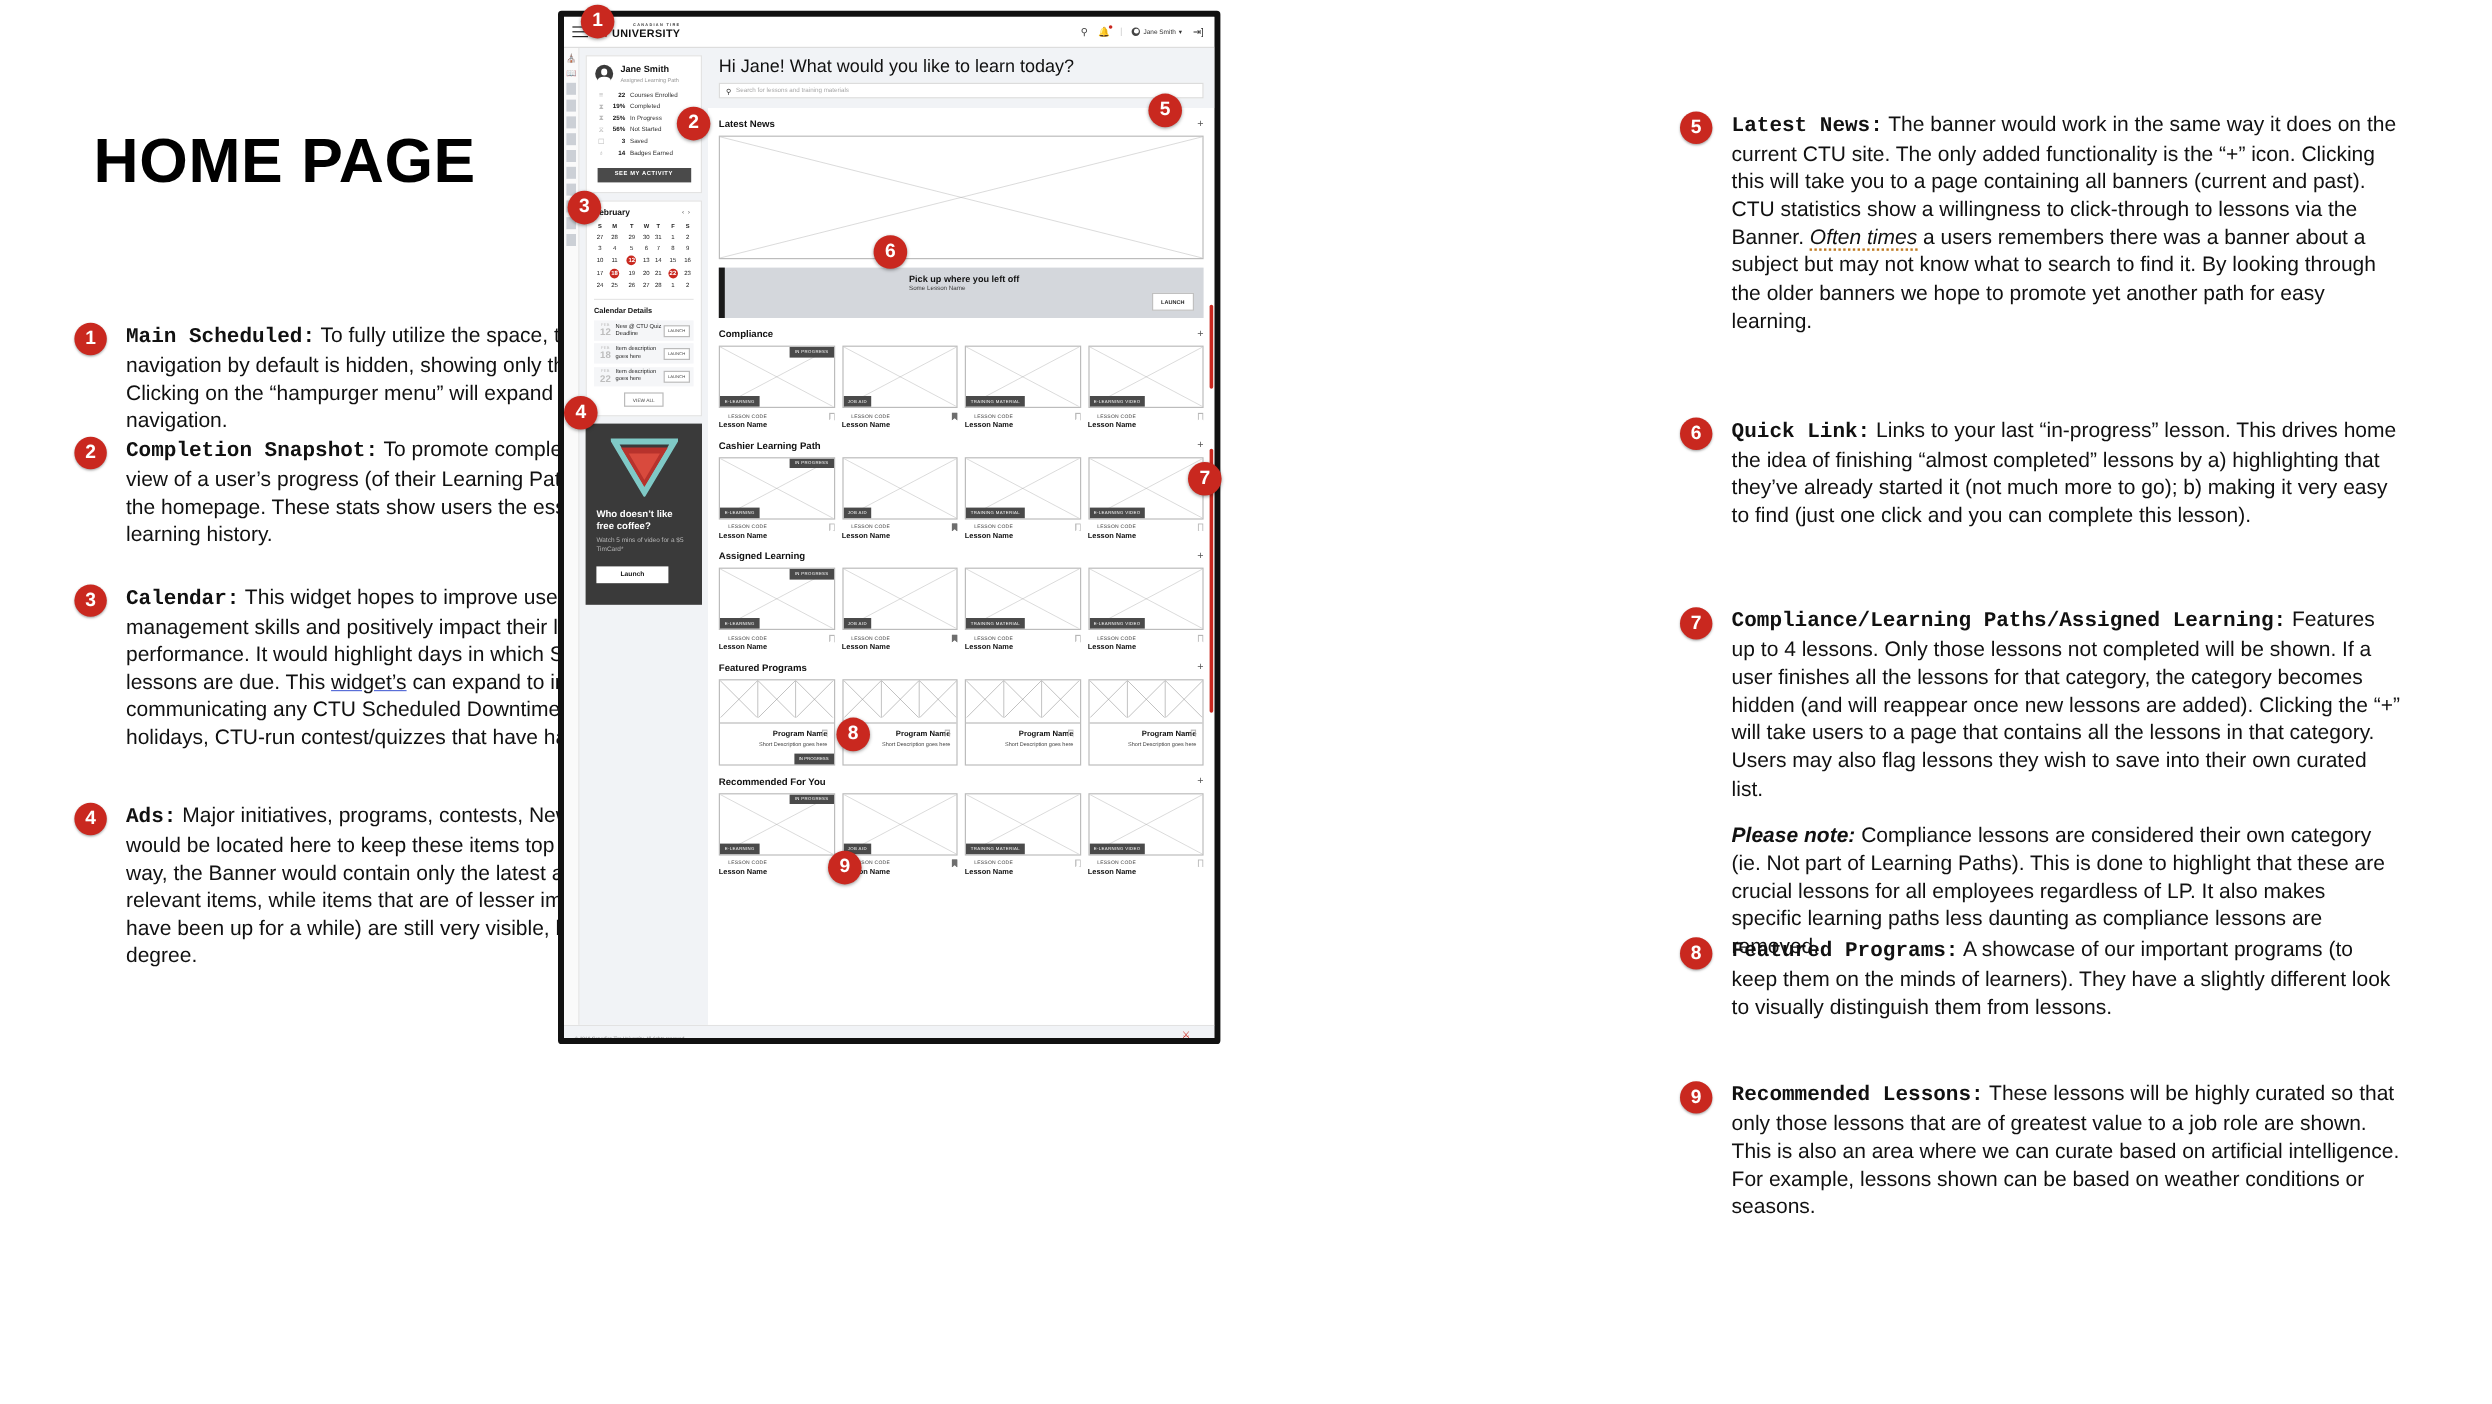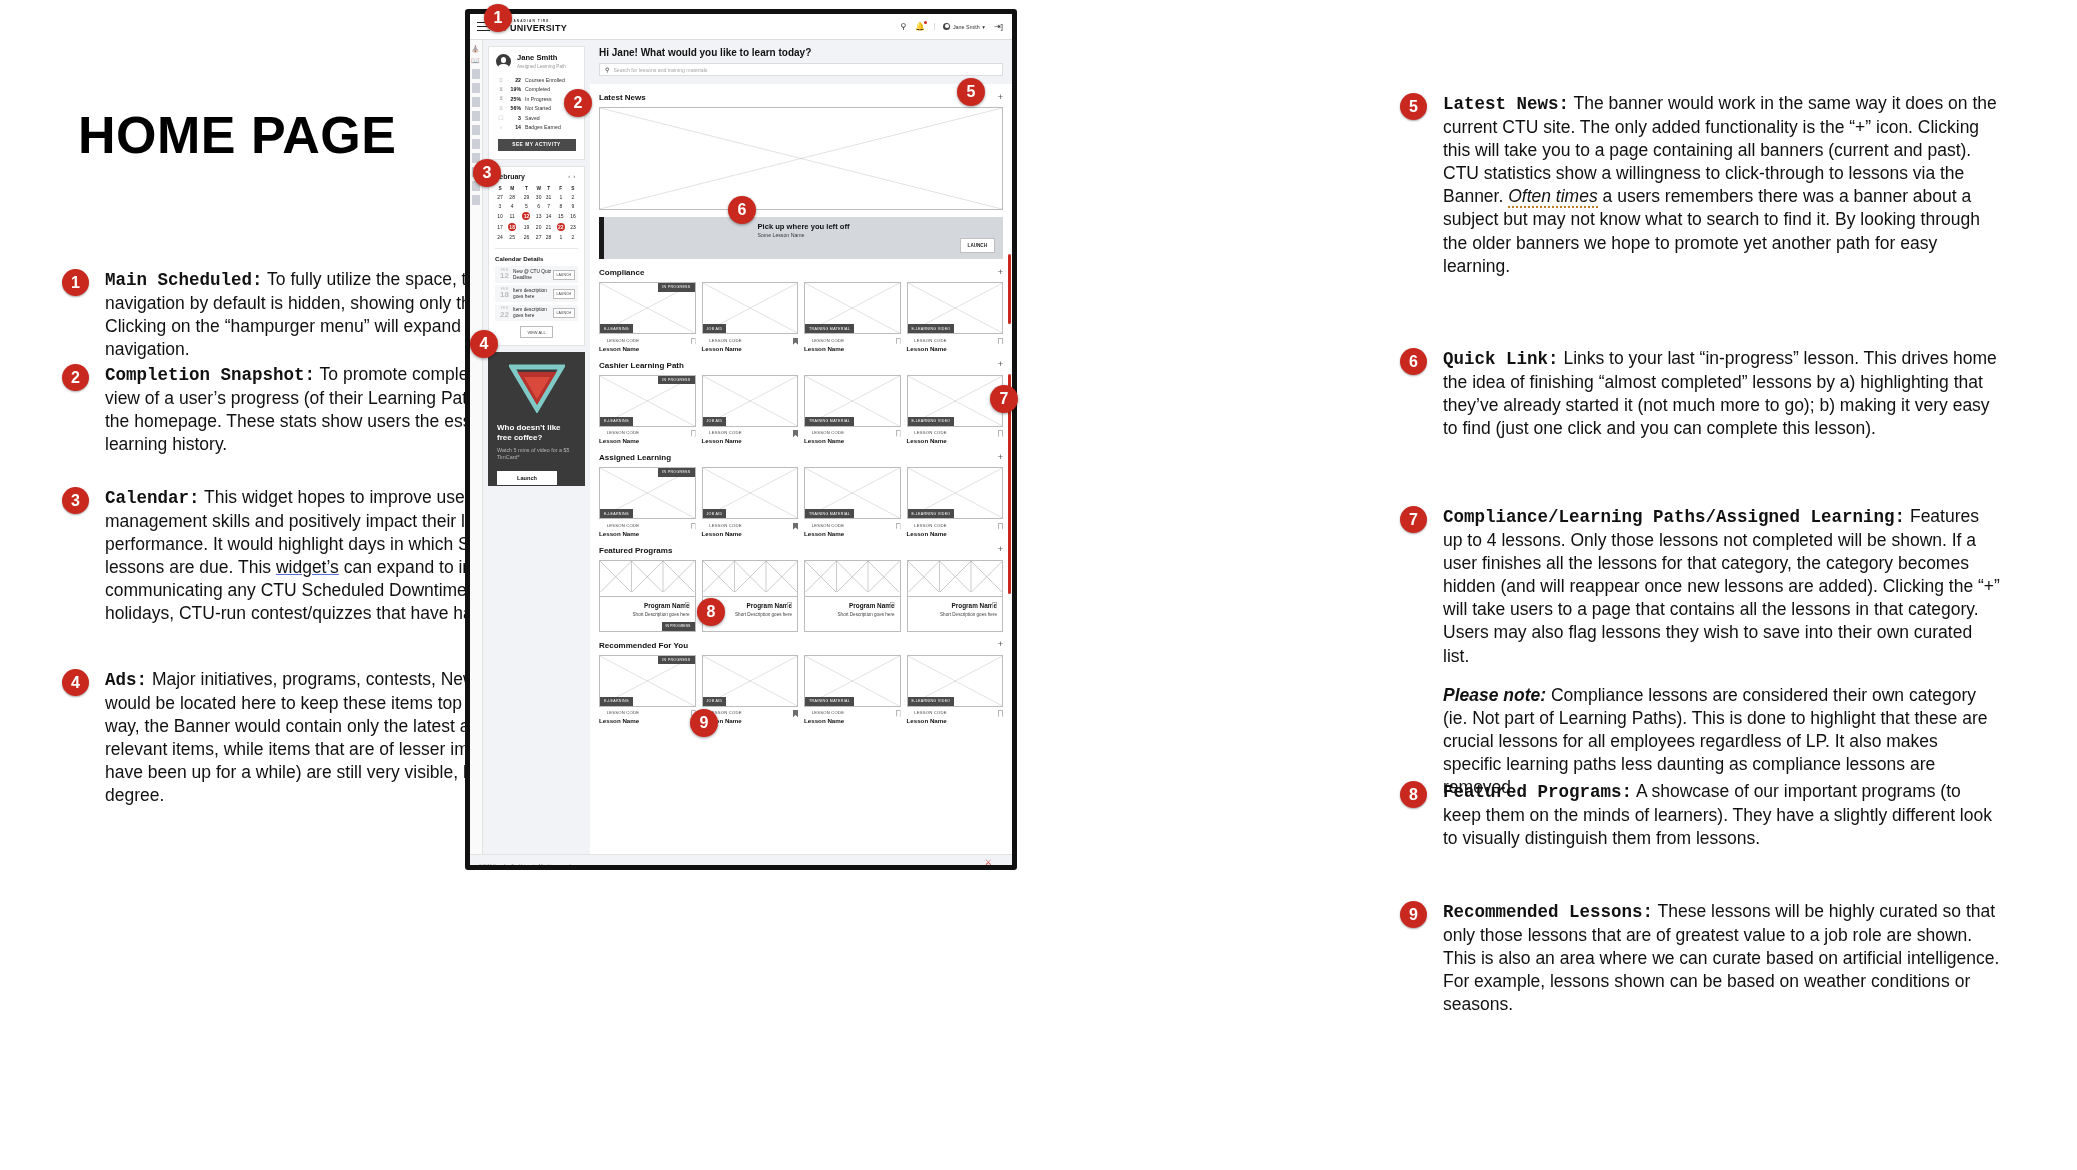--- a/index.html
+++ b/index.html
@@ -64,21 +64,21 @@
     position: relative;
   }
   .hamburger { width: 13px; display: flex; flex-direction: column; gap: 2.5px; cursor: pointer; }
   .hamburger span { display: block; height: 1.6px; background: #222; width: 100%; }
   .brand { display: flex; align-items: center; margin-left: 9px; }
   .brand-leaf {
     width: 8px; height: 10px; background: #c9281f;
     clip-path: polygon(50% 0%, 100% 38%, 78% 100%, 50% 72%, 22% 100%, 0% 38%);
     margin-right: 3px;
   }
-  .brand-txt { line-height: 1; }
+  .brand-txt { line-height: 1; text-align: right; }
   .brand-sup { font-size: 3.2px; letter-spacing: 1.1px; color: #333; font-weight: bold; display: block; }
   .brand-main { font-size: 9px; letter-spacing: .3px; font-weight: bold; color: #111; display: block; }
   .hdr-right { margin-left: auto; display: flex; align-items: center; gap: 9px; padding-right: 2px; }
   .hdr-ico { color: #333; font-size: 8px; position: relative; cursor: pointer; }
   .bell-dot { position: absolute; right: -2px; top: -1px; width: 3px; height: 3px; border-radius: 50%; background: #c9281f; }
   .hdr-user { display: flex; align-items: center; gap: 2.5px; font-size: 5.4px; color: #333; border-left: 1px solid #ddd; padding-left: 8px; }
   .avatar-mini { width: 7px; height: 7px; border-radius: 50%; background: #444; position: relative; }
   .avatar-mini::after { content:""; position:absolute; left:1.7px; top:1.3px; width:3.6px; height:3.6px; border-radius:50%; background:#fff; }
 
   .mk-body { display: flex; height: 814px; }
@@ -125,31 +125,31 @@
   .cal-det-title { font-size: 6.2px; font-weight: bold; margin: 7px 0 4px; color: #111; border-top: 1px solid #e6e6e6; padding-top: 6px; }
   .ev { display: flex; align-items: center; background: #f5f6f8; margin-bottom: 2.5px; padding: 2.5px 3px; }
   .ev-date { width: 13px; text-align: center; color: #bdbdbd; line-height: 1; }
   .ev-mon { font-size: 3.4px; display: block; letter-spacing: .3px; }
   .ev-day { font-size: 8px; font-weight: bold; display: block; }
   .ev-txt { flex: 1; font-size: 4.8px; color: #222; line-height: 1.22; padding-left: 2px; }
   .ev-btn { border: 1px solid #bbb; background: #fff; font-size: 3.5px; padding: 2px 3px; color: #444; cursor: pointer; }
   .viewall { display: block; margin: 5px auto 0; border: 1px solid #bbb; background: #fff; font-size: 4px; padding: 2.5px 6px; color: #444; cursor: pointer; }
 
   
-  .ad { background: #3a3a3a; padding: 11px 9px 1px; text-align: left; }
+  .ad { background: #3a3a3a; padding: 11px 9px 18px; text-align: left; }
   .ad-logo { width: 100%; display: flex; justify-content: center; margin-bottom: 10px; }
   .ad-title { color: #fff; font-size: 8px; font-weight: bold; line-height: 1.2; }
   .ad-sub { color: #b5b5b5; font-size: 5.4px; line-height: 1.3; margin-top: 5px; }
   .ad-btn { margin-top: 10px; background: #fff; border: none; font-size: 5.6px; font-weight: bold;
             padding: 4px 0; width: 60px; display: block; cursor: pointer; color: #111; }
 
   
   .mcol { flex: 1; background: #fff; position: relative; }
   .greet-wrap { background: #f1f3f6; padding: 7px 9px 8px; }
-  .greet { font-size: 10px; font-weight: bold; color: #111; }
+  .greet { font-size: 15px; font-weight: normal; color: #111; }
   .srch { margin-top: 5px; background: #fff; border: 1px solid #dcdcdc; height: 13px;
           display: flex; align-items: center; padding: 0 5px; gap: 4px; cursor: text; }
   .srch-ico { font-size: 6px; color: #333; }
   .srch-ph { font-size: 5.2px; color: #a8a8a8; }
 
   .sec { padding: 0 9px; text-align: right; }
   .sec-head { display: flex; align-items: center; padding: 9px 0 5px; }
   .sec-title { font-size: 8px; font-weight: bold; color: #111; }
   .sec-plus { margin-left: auto; font-size: 9px; color: #555; line-height: .8; cursor: pointer; }
 

